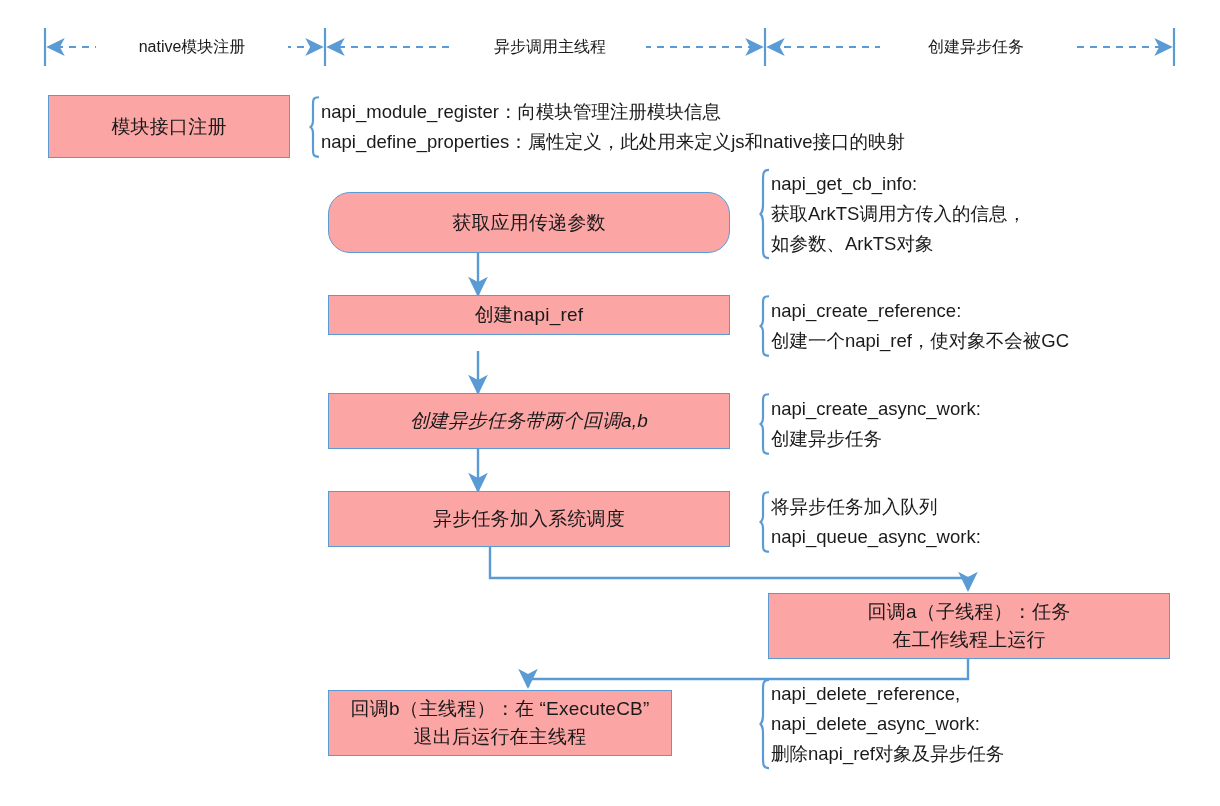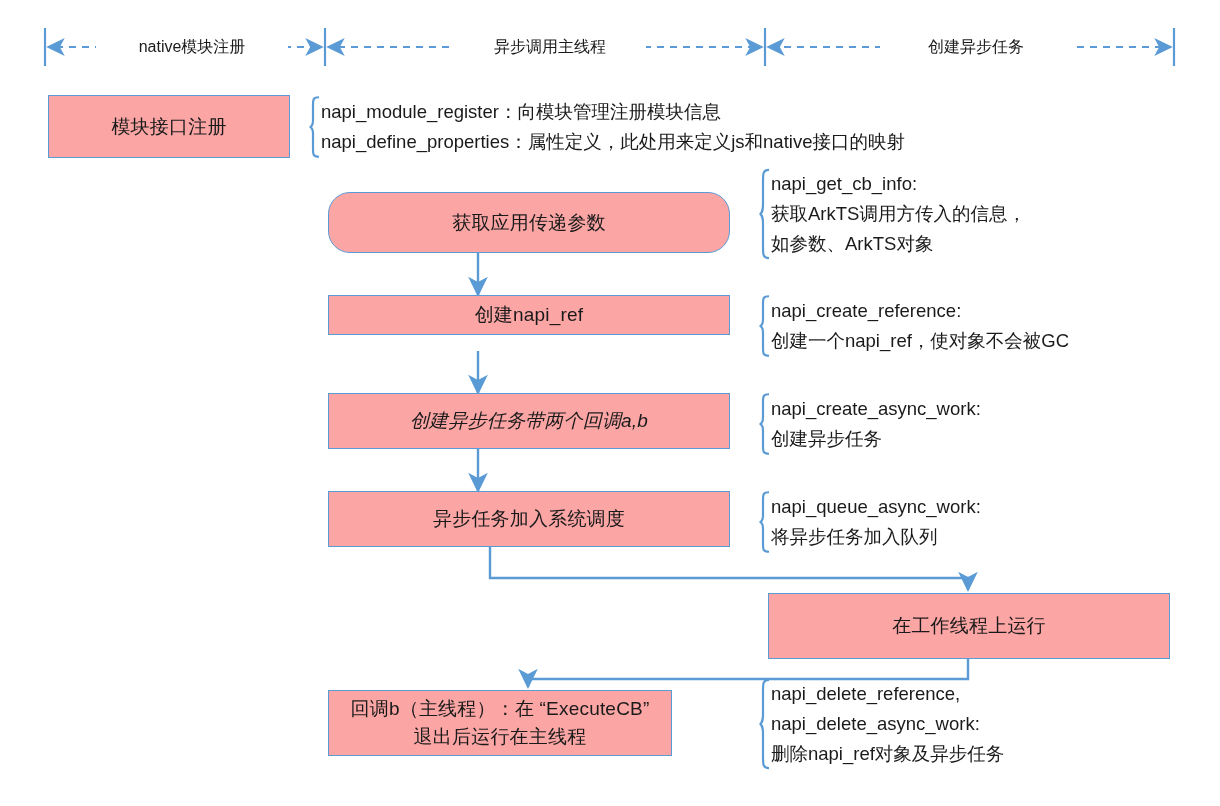--- a/index.html
+++ b/index.html
@@ -132,20 +132,21 @@
 
   <div class="pbox" style="left:328px; top:393px; width:402px; height:56px;font-style:italic;">
     <span>创建异步任务带两个回调a,b</span>
   </div>
 
   <div class="pbox" style="left:328px; top:491px; width:402px; height:56px;">
     <span>异步任务加入系统调度</span>
   </div>
 
   <div class="pbox" style="left:768px; top:593px; width:402px; height:66px; flex-direction:column;">
+    <span>回调a（子线程）：任务</span>
     <span>在工作线程上运行</span>
   </div>
 
   <div class="pbox" style="left:328px; top:690px; width:344px; height:66px; flex-direction:column;text-align:center;">
     <span>回调b（主线程）：在 “ExecuteCB”</span>
     <span>退出后运行在主线程</span>
   </div>
 
   <div class="note" style="left:308px; top:96px; height:62px;">
     <div class="note-brace">
@@ -196,22 +197,22 @@
     </div>
   </div>
 
   <div class="note" style="left:758px; top:491px; height:62px;">
     <div class="note-brace">
       <svg viewBox="0 0 13 100" preserveAspectRatio="none">
         <path d="M11,2 C5,2 5,6 5,14 L5,40 C5,47 3,50 1.5,50 C3,50 5,53 5,60 L5,86 C5,94 5,98 11,98" fill="none" stroke="#5b9bd5" stroke-width="2.2" vector-effect="non-scaling-stroke"></path>
       </svg>
     </div>
     <div class="note-text">
+      <div>将异步任务加入队列</div>
       <div>napi_queue_async_work:</div>
-      <div>将异步任务加入队列</div>
     </div>
   </div>
 
   <div class="note" style="left:758px; top:678px; height:92px;">
     <div class="note-brace">
       <svg viewBox="0 0 13 100" preserveAspectRatio="none">
         <path d="M11,2 C5,2 5,6 5,14 L5,40 C5,47 3,50 1.5,50 C3,50 5,53 5,60 L5,86 C5,94 5,98 11,98" fill="none" stroke="#5b9bd5" stroke-width="2.2" vector-effect="non-scaling-stroke"></path>
       </svg>
     </div>
     <div class="note-text">

